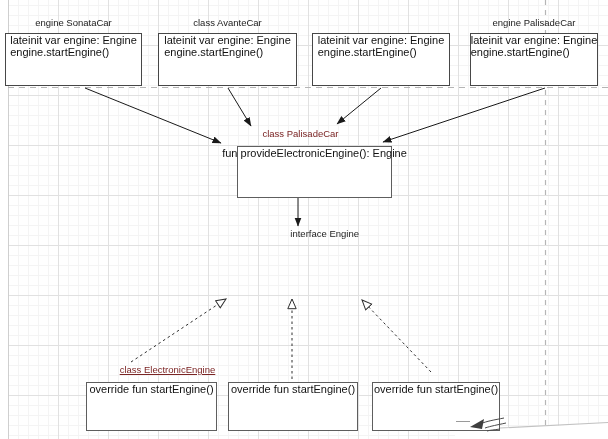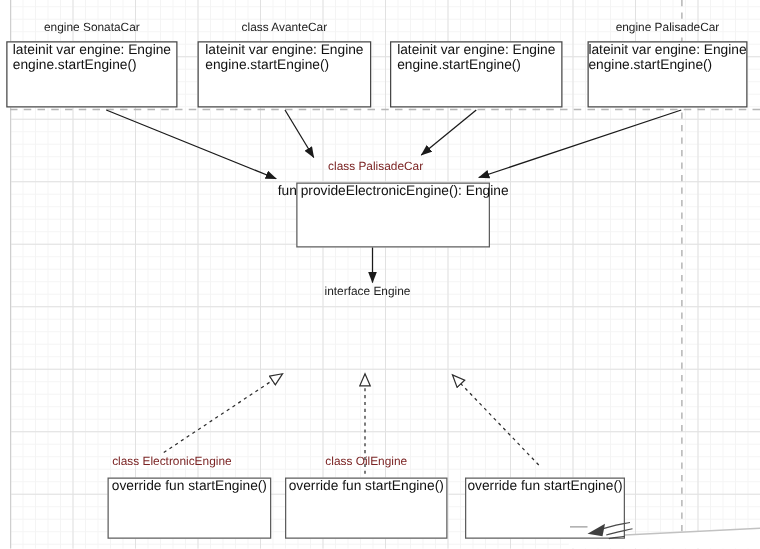--- a/index.html
+++ b/index.html
@@ -45,23 +45,22 @@
     <line x1="545.5" y1="0" x2="545.5" y2="425" stroke="#b5b5b5" stroke-width="1.2" stroke-dasharray="5 5"></line>
     <polygon points="455,430 500,428 608,423 608,439 455,439" fill="#ffffff"></polygon>
     <polyline points="455,429.5 500,428 608,422.5" fill="none" stroke="#c2c2c2" stroke-width="1.2"></polyline>
   </svg>
 
   <div class="lbl" style="left:5px;top:17px;width:137px;">engine SonataCar</div>
   <div class="lbl" style="left:158px;top:17px;width:139px;text-align:center;">class AvanteCar</div>
   <div class="lbl" style="left:312px;top:17px;width:138px;margin-top:28px;">class JenesissCar</div>
   <div class="lbl" style="left:470px;top:17px;width:128px;">engine PalisadeCar</div>
   <div class="lbl red" style="left:223px;top:128px;width:155px;">class PalisadeCar</div>
-  <div class="lbl" style="left:229px;top:228px;width:130px;">interface Engine</div>
-  <div class="lbl red" style="left:72px;top:364px;width:131px;">class ElectronicEngine</div>
-  <div class="lbl red" style="left:228px;top:364px;width:130px;">class OilEngine</div>
+  <div class="lbl" style="left:229px;top:228px;width:130px;text-align:right;">interface Engine</div>
+  <div class="lbl red" style="left:102px;top:364px;width:131px;text-decoration:underline;">class ElectronicEngine</div>
 
   <div class="box" style="left:5px;top:33px;width:137px;height:53px;">
     <div class="body left">
       <div>lateinit var engine: Engine</div>
       <div>engine.startEngine()</div>
     </div>
   </div>
   <div class="box" style="left:158px;top:33px;width:139px;height:53px;">
     <div class="body left">
       <div>lateinit var engine: Engine</div>

